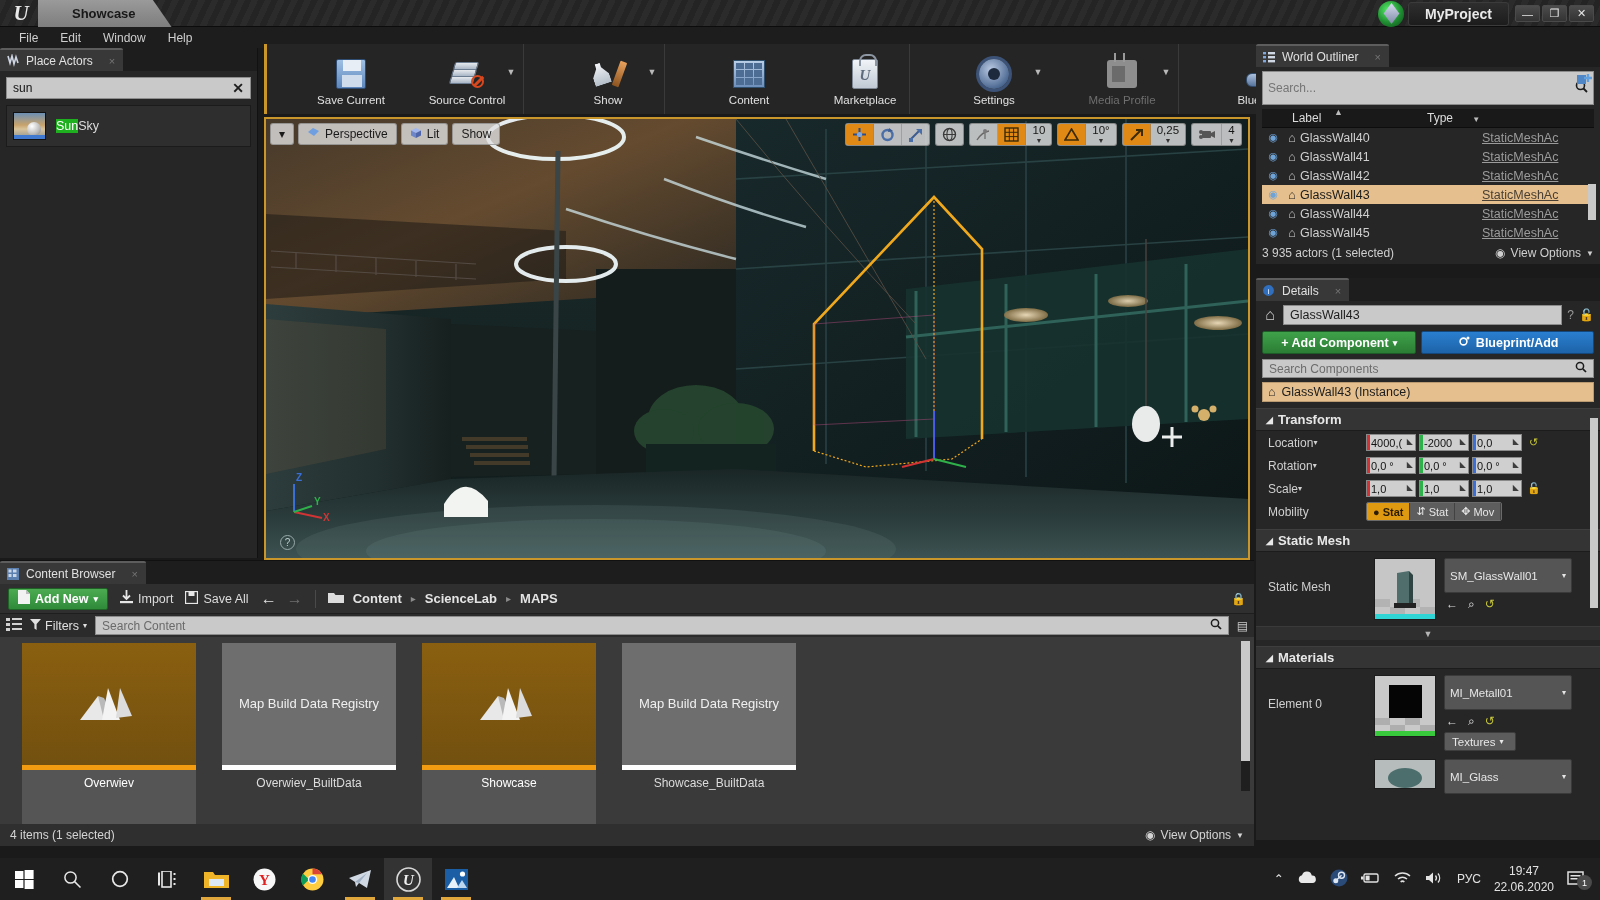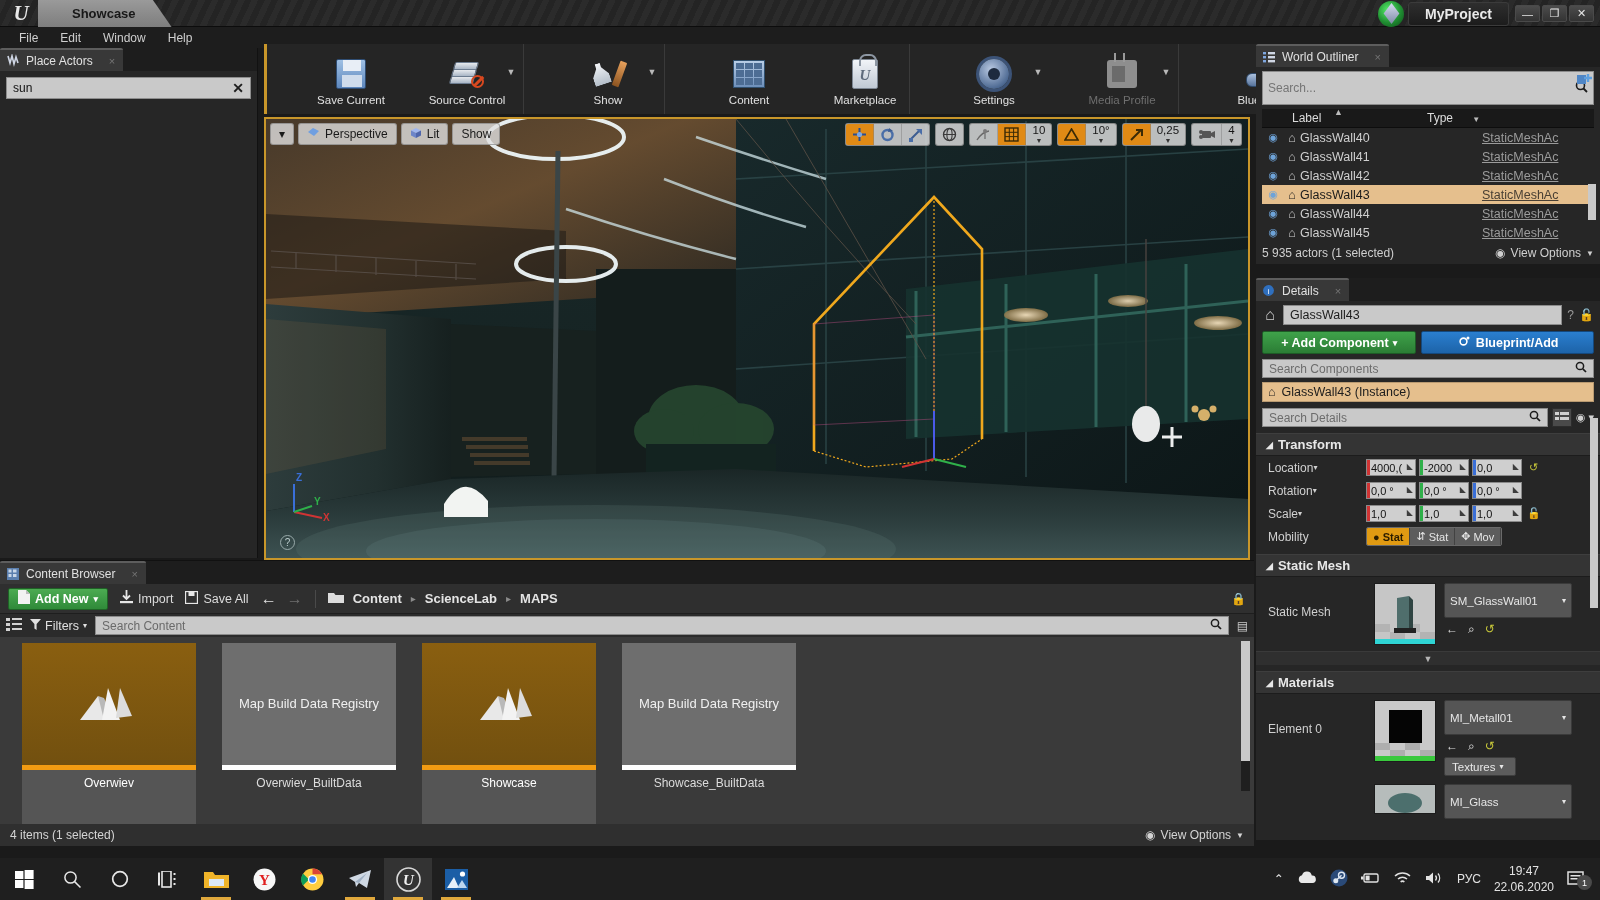--- a/index.html
+++ b/index.html
@@ -314,20 +314,29 @@
             </svg>
         </span>
         <span>Place Actors</span>
         <span class="x">×</span>
       </div>
     </div>
     <div class="pa-search">
       <input value="sun" style="">
       <span class="clr">✕</span>
     </div>
+    <div class="pa-list">
+      <div class="pa-item">
+        <div class="pa-thumb">
+          <div class="ball"></div>
+            <div class="strip"></div>
+        </div>
+        <div class="pa-label"><span class="hl">Sun</span><span>Sky</span></div>
+      </div>
+    </div>
   </div>
 
   <div id="maintoolbar" class="panel">
     <div class="tgroup">
       <div class="tbtn">
         <div class="tico-big">
             <div class="ic-floppy"></div>
           </div>
         <div class="lbl">Save Current</div>
       </div>
@@ -792,21 +801,21 @@
       <div class="wo-row">
         <span class="wo-eye">◉</span>
         <span class="wo-mesh">⌂</span>
         <span class="wo-label">GlassWall45</span>
         <span class="wo-type">StaticMeshAc</span>
       </div>
     </div>
     <div class="sbar" style="right:4px; top:140px; width:8px; height:36px;"></div>
 
     <div class="wo-foot">
-      <span>5 935 actors (1 selected)</span>
+      <span>3 935 actors (1 selected)</span>
       <span style="display:flex;gap:5px;align-items:center">
         <span>◉</span>
         <span>View Options</span>
         <span style="font-size:8px">▼</span>
       </span>
     </div>
   </div>
 
   <div class="panel" id="details">
     <div class="panel-tabbar">
@@ -855,42 +864,20 @@
             <line x1="7.8" y1="7.8" x2="11" y2="11" stroke="#1c1c1c" stroke-width="1.7"></line>
           </svg>
       </span>
     </div>
 
     <div class="dt-comp">
       <span>⌂</span>
       <span>GlassWall43 (Instance)</span>
     </div>
 
-    <div class="dt-srch2">
-      <div class="f">
-        <span>Search Details</span>
-        <span>
-          <svg width="12" height="12" viewBox="0 0 12 12">
-              <circle cx="5" cy="5" r="3.6" fill="none" stroke="#1c1c1c" stroke-width="1.5"></circle>
-              <line x1="7.8" y1="7.8" x2="11" y2="11" stroke="#1c1c1c" stroke-width="1.7"></line>
-            </svg>
-        </span>
-      </div>
-      <div class="sq">
-        <svg width="18" height="17" viewBox="0 0 18 17">
-            <g fill="#d2d2d2">
-              <rect x="2" y="3" width="4" height="3"></rect>
-              <rect x="7" y="3" width="9" height="3"></rect>
-              <rect x="2" y="8" width="4" height="3"></rect>
-              <rect x="7" y="8" width="9" height="3"></rect>
-            </g>
-          </svg>
-      </div>
-      <span style="color:#d2d2d2;font-size:11px">◉ ▾</span>
-    </div>
 
     <div class="sec">
       <div class="sec-hd">
         <span style="font-size:9px">◢</span>
         <span>Transform</span>
       </div>
 
       <div class="prow">
         <div class="pl">
           <span>Location</span>

